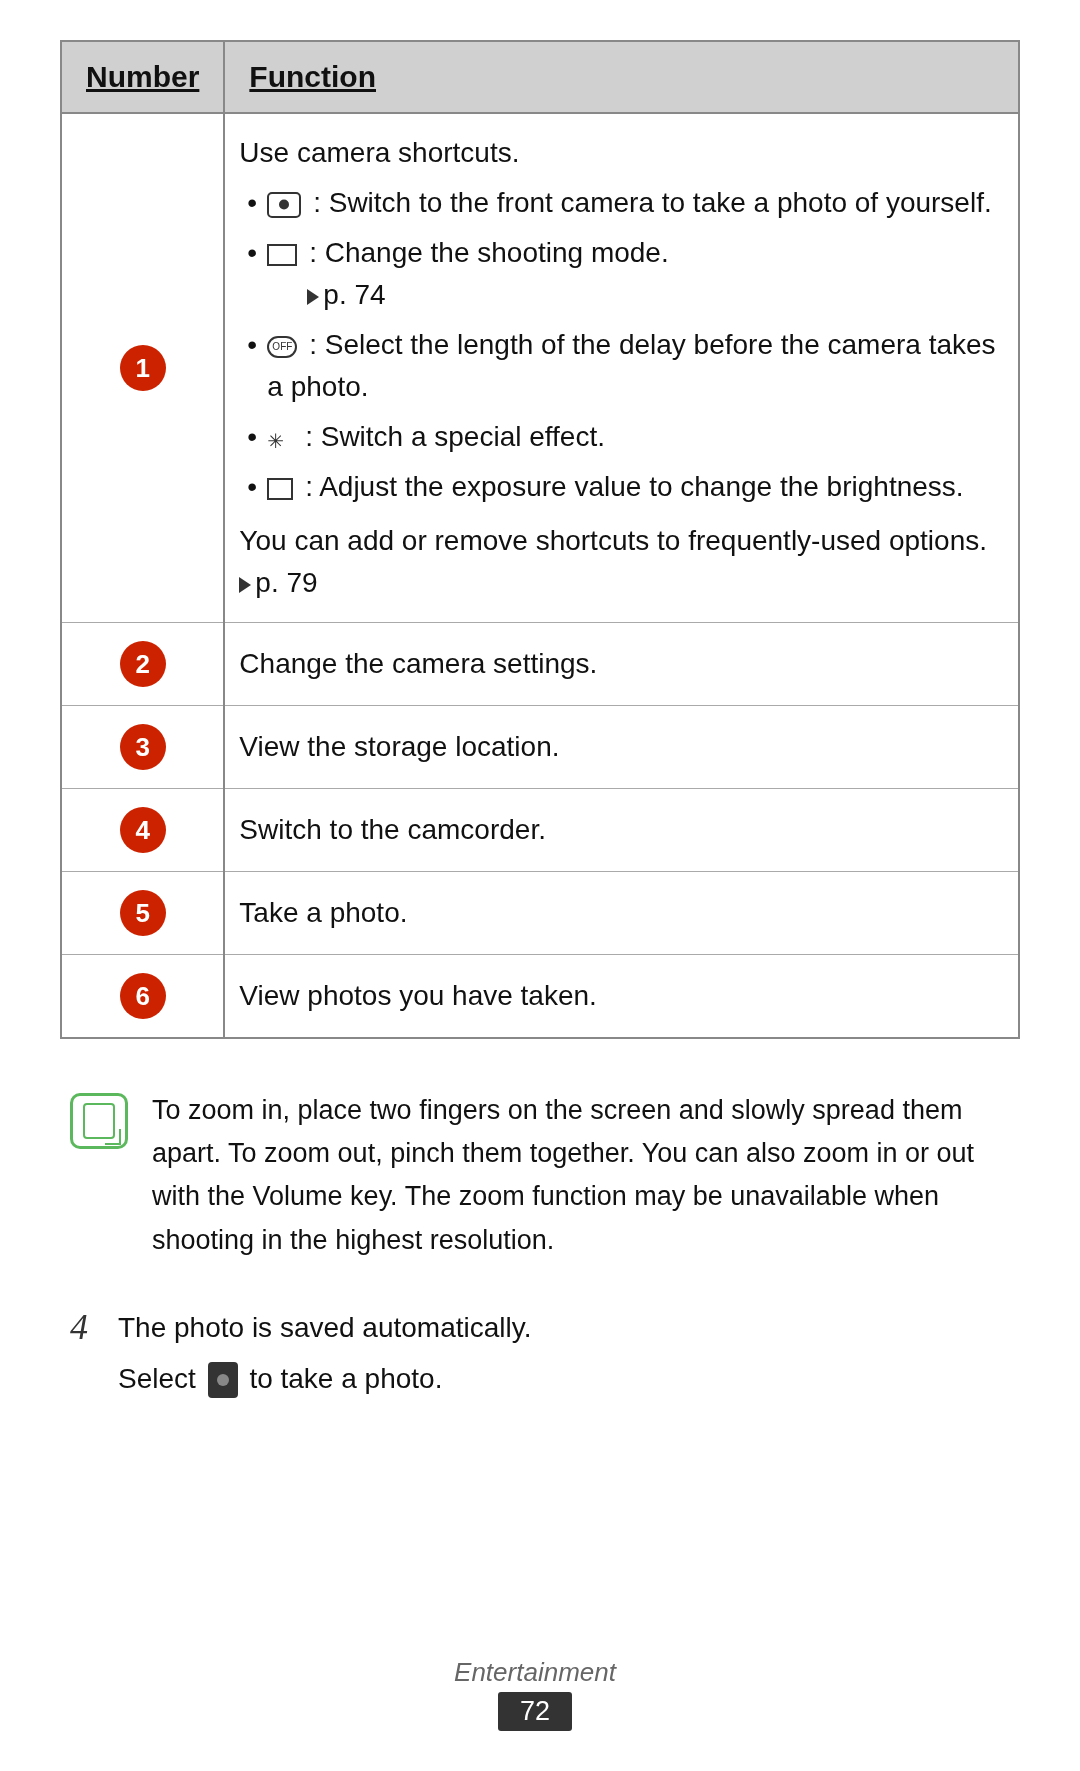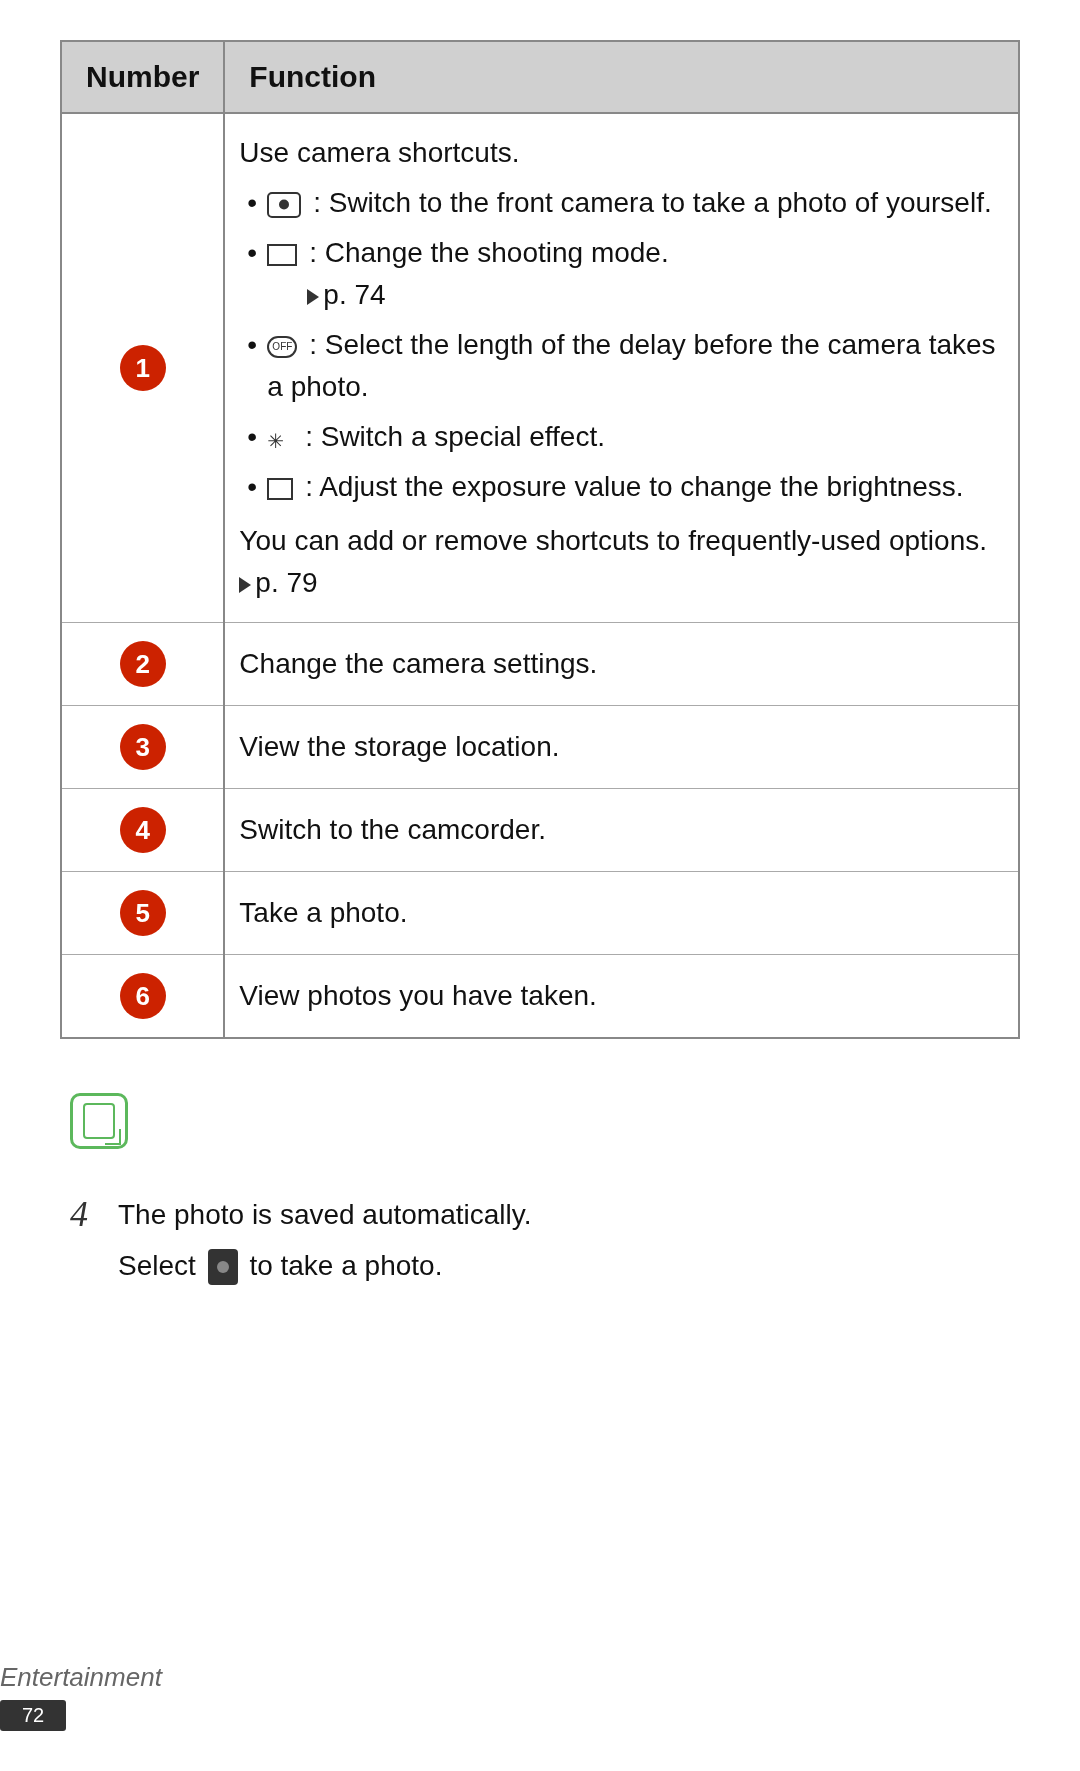--- a/index.html
+++ b/index.html
@@ -24,20 +24,21 @@
       border-collapse: collapse;
     }
 
     thead tr th {
       background: #d0d0d0;
       padding: 18px 24px;
       text-align: left;
       font-size: 30px;
       font-weight: bold;
       border-bottom: 2px solid #888;
+      text-decoration: underline;
     }
 
     thead tr th:first-child {
       width: 160px;
       border-right: 2px solid #888;
     }
 
     tbody tr td {
       padding: 18px 14px;
       vertical-align: middle;
@@ -261,37 +262,37 @@
       top: 50%;
       left: 50%;
       transform: translate(-50%, -50%);
     }
 
     .footer {
       position: absolute;
       bottom: 40px;
       left: 0;
       right: 10px;
-      text-align: left;
+      text-align: center;
     }
 
     .footer-label {
       font-style: italic;
       color: #666;
       font-size: 26px;
       display: block;
       margin-bottom: 4px;
     }
 
     .footer-page {
       display: inline-block;
       background: #333;
       color: #fff;
       padding: 4px 22px;
-      font-size: 20px;
+      font-size: 27px;
       border-radius: 3px;
     }
 
     .indent {
       padding-left: 40px;
     }
   </style>
 </head>
 <body>
 
@@ -375,20 +376,21 @@
         <td>View photos you have taken.</td>
       </tr>
     </tbody>
   </table>
 </div>
 
 <div class="note-box">
   <div class="note-icon">
     <div class="note-icon-inner"></div>
   </div>
+  <div class="note-text">To zoom in, place two fingers on the screen and slowly spread them apart. To zoom out, pinch them together. You can also zoom in or out with the Volume key. The zoom function may be unavailable when shooting in the highest resolution.</div>
 </div>
 
 <div class="step-section">
   <span class="step-number">4</span>
   <div class="step-content">
     <p>The photo is saved automatically.</p>
     <p>
       <span>Select</span>
       <span class="camera-btn-icon"></span>
       <span>to take a photo.</span>

